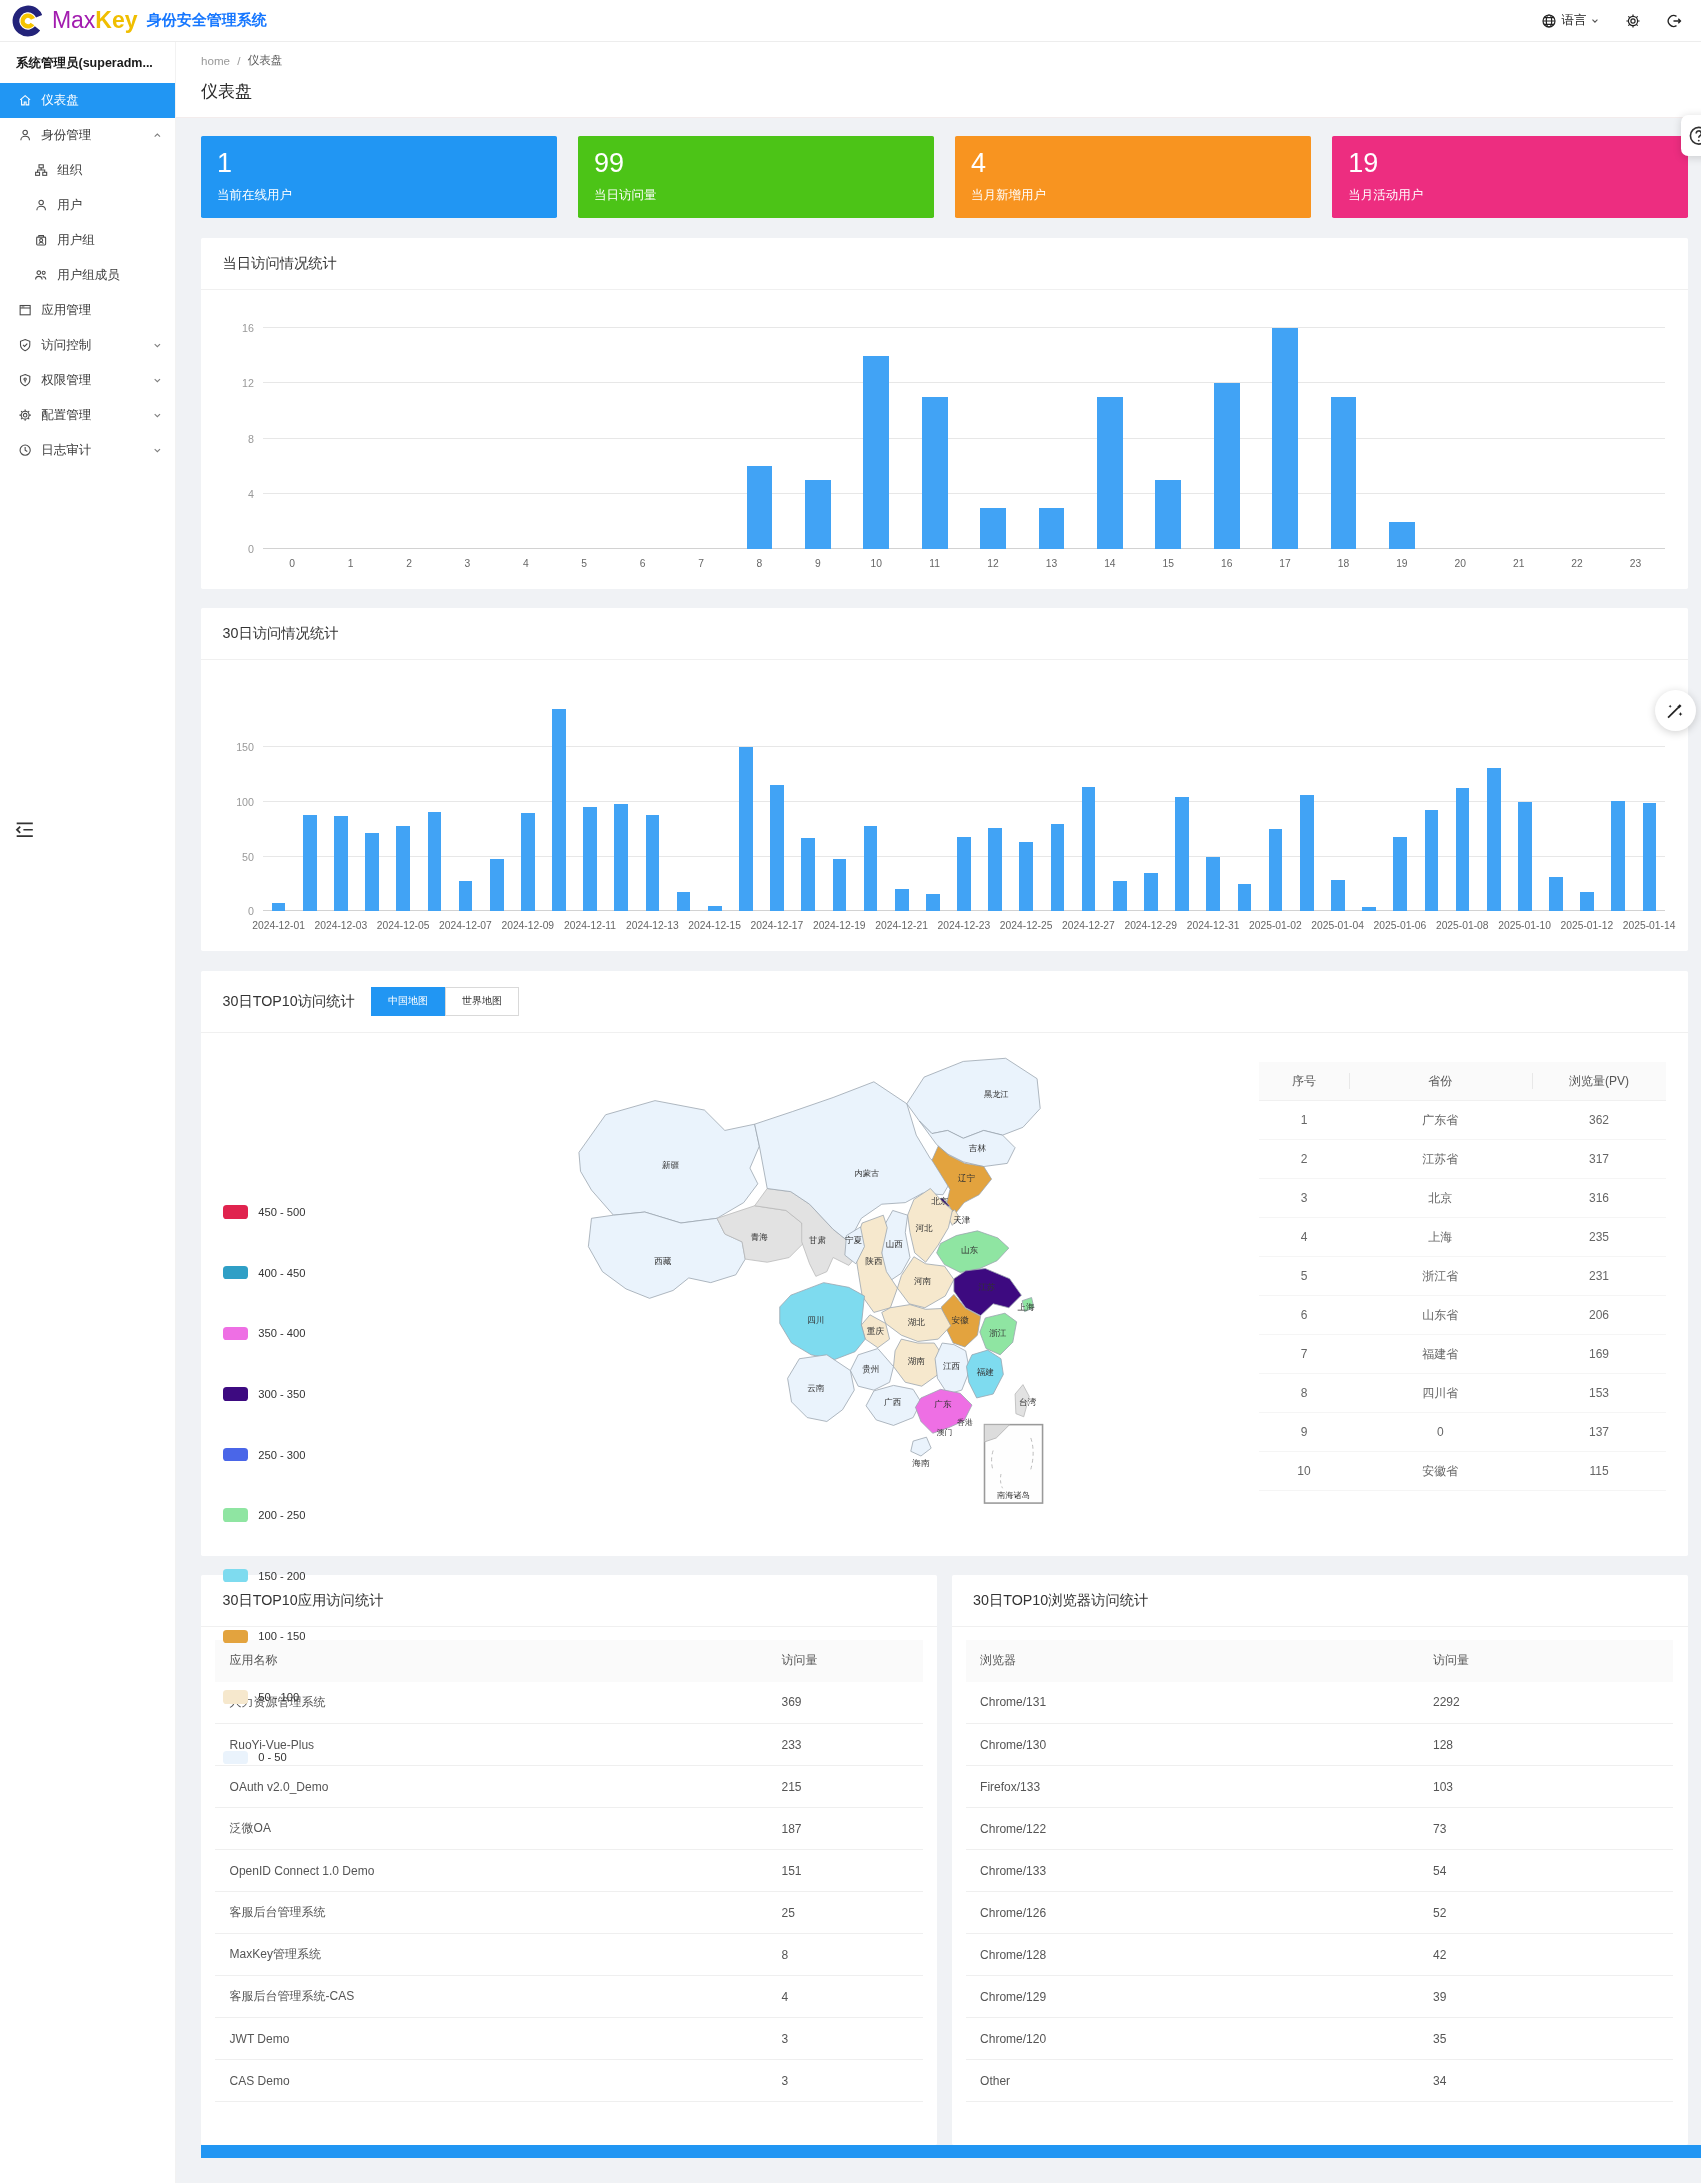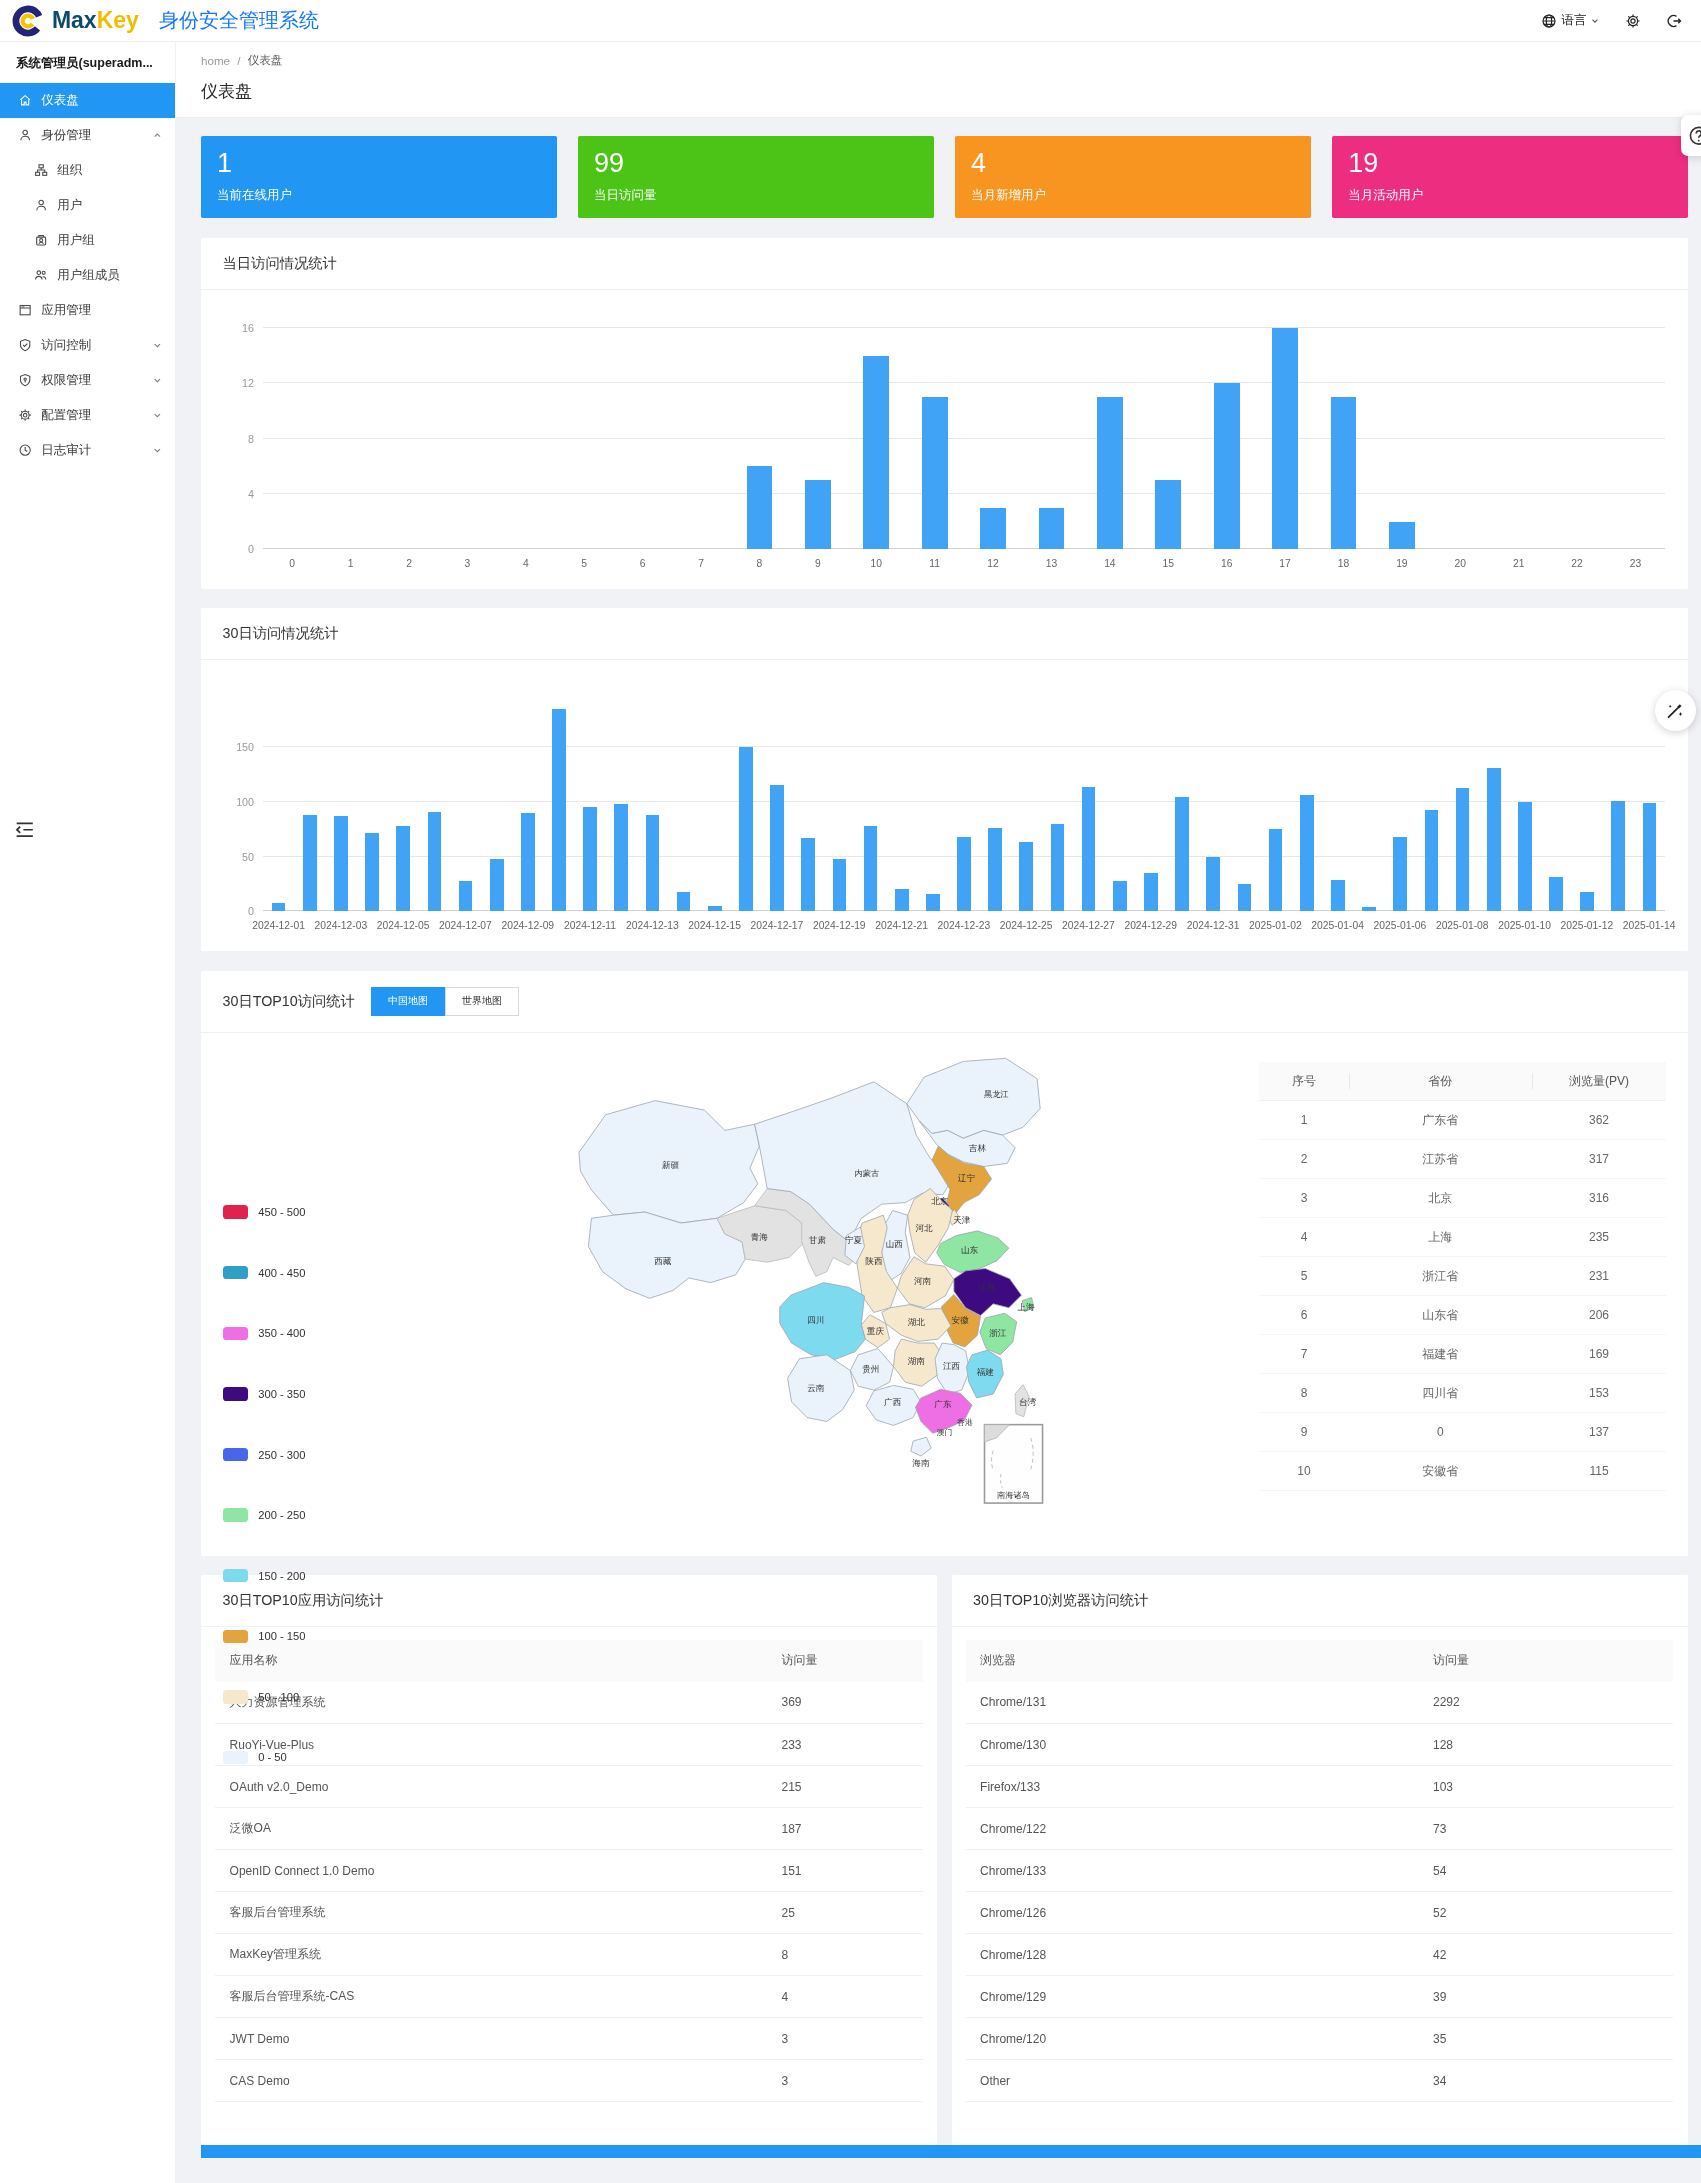--- a/index.html
+++ b/index.html
@@ -10,23 +10,23 @@
   }
   .page { width: 1702px; min-height: 2183px; position: relative; overflow: hidden; }
 
   
   .app-header {
     height: 42px; background: #fff; display: flex; align-items: center;
     justify-content: space-between; padding: 0 19.7px 0 10.7px; border-bottom: 0.9px solid #ededed;
     position: relative; z-index: 5;
   }
   .brand { display: flex; align-items: center; gap: 7.2px; }
-  .brand-max { color: #0c4a6e; font-size: 23px; font-weight: bold; }
+  .brand-max { color: #a21caf; font-size: 23px; font-weight: normal; }
   .brand-key { color: #f0be00; font-size: 23px; font-weight: bold; }
-  .brand-sub { color: #1677ff; font-size: 20px; font-weight: normal; margin-left: 13px; }
+  .brand-sub { color: #1677ff; font-size: 15px; font-weight: bold; margin-left: 2px; }
   .header-actions { display: flex; align-items: center; gap: 25px; font-size: 12.5px; color: #222; }
   .lang-btn { display: flex; align-items: center; gap: 4px; cursor: pointer; }
   .hicon { width: 16px; height: 16px; display: inline-block; }
 
   
   .body-row { display: flex; align-items: stretch; }
   .sidebar {
     width: 176px; background: #fff; flex: 0 0 176px; position: relative;
     border-right: 0.9px solid #f2f2f2; min-height: 2141px;
   }

